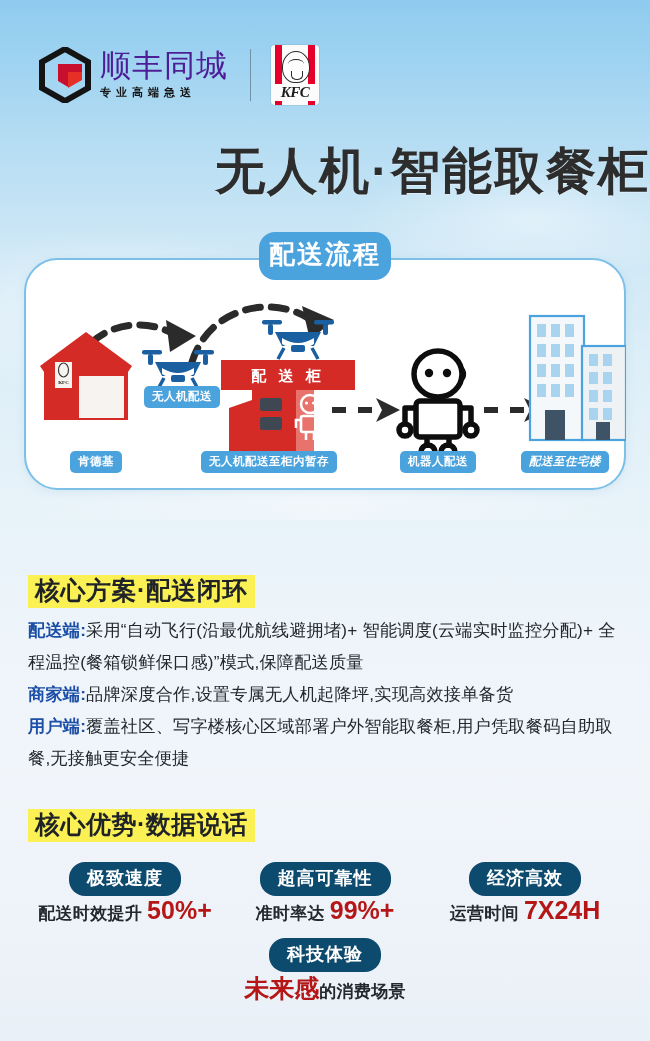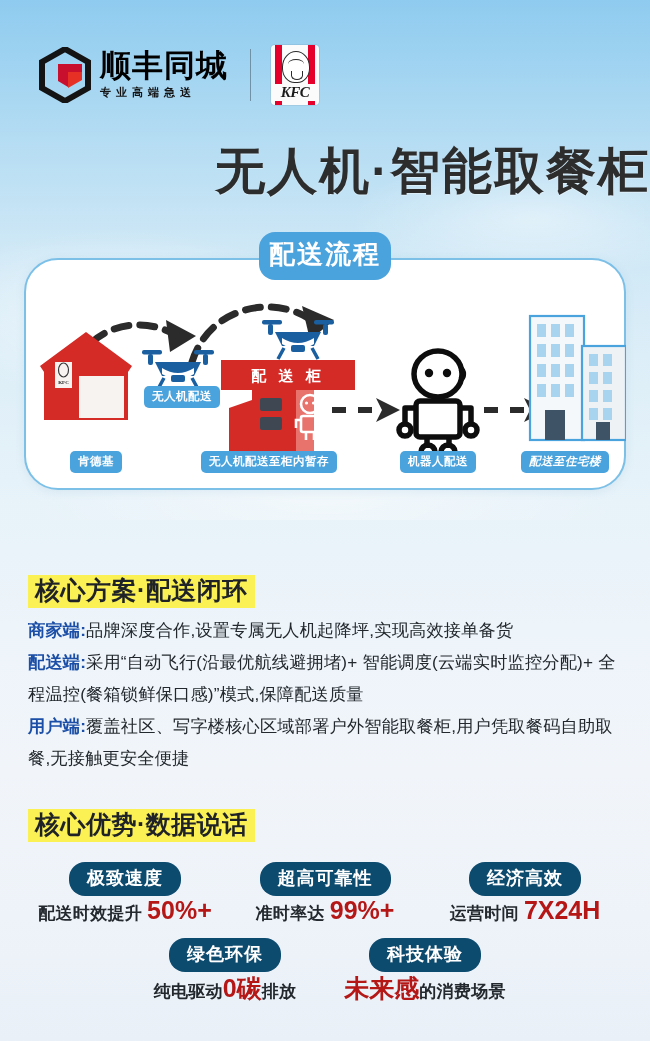--- a/index.html
+++ b/index.html
@@ -55,23 +55,23 @@
   }
   .sf-hex svg { display:block; }
   .sf-words {
     margin-left: 8px;
     display: flex;
     flex-direction: column;
     justify-content: center;
   }
   .sf-main {
     font-size: 31px;
-    font-weight: 700;
+    font-weight: 400;
     letter-spacing: 1px;
-    color: #000000;
+    color: #4c1d95;
     line-height: 1.05;
   }
   .sf-sub {
     font-size: 11px;
     font-weight: 700;
     letter-spacing: 5px;
     color: #141414;
     margin-top: 3px;
   }
   .logo-div {
@@ -442,24 +442,24 @@
     <div class="node-label lab-home">配送至住宅楼</div>
   </div>
 
   <div class="flow-badge">配送流程</div>
 </div>
 
 <div class="sec-head sec-plan">核心方案·配送闭环</div>
 
 <div class="plan-body">
   <div class="plan-line">
+    <span class="plan-key">配送端:</span><span>采用“自动飞行(沿最优航线避拥堵)+ 智能调度(云端实时监控分配)+ 全程温控(餐箱锁鲜保口感)”模式,保障配送质量</span>
+  </div>
+  <div class="plan-line">
     <span class="plan-key">商家端:</span><span>品牌深度合作,设置专属无人机起降坪,实现高效接单备货</span>
-  </div>
-  <div class="plan-line">
-    <span class="plan-key">配送端:</span><span>采用“自动飞行(沿最优航线避拥堵)+ 智能调度(云端实时监控分配)+ 全程温控(餐箱锁鲜保口感)”模式,保障配送质量</span>
   </div>
   <div class="plan-line">
     <span class="plan-key">用户端:</span><span>覆盖社区、写字楼核心区域部署户外智能取餐柜,用户凭取餐码自助取餐,无接触更安全便捷</span>
   </div>
 </div>
 
 <div class="sec-head sec-adv">核心优势·数据说话</div>
 
 <div class="adv-grid">
   <div class="adv-row adv-row-1">
@@ -475,23 +475,19 @@
     </div>
 
     <div class="adv-cell">
       <div class="adv-pill">经济高效</div>
       <div class="adv-stat"><span>运营时间 </span><span class="adv-num">7X24H</span><span></span></div>
     </div>
   </div>
 
   <div class="adv-row adv-row-2">
 
-    <div class="adv-cell">
-      <div class="adv-pill">绿色环保</div>
-      <div class="adv-stat"><span>纯电驱动</span><span class="adv-num">0碳</span><span>排放</span></div>
-    </div>
 
     <div class="adv-cell">
       <div class="adv-pill">科技体验</div>
       <div class="adv-stat"><span></span><span class="adv-num">未来感</span><span>的消费场景</span></div>
     </div>
   </div>
 </div>
 
 </body></html>

